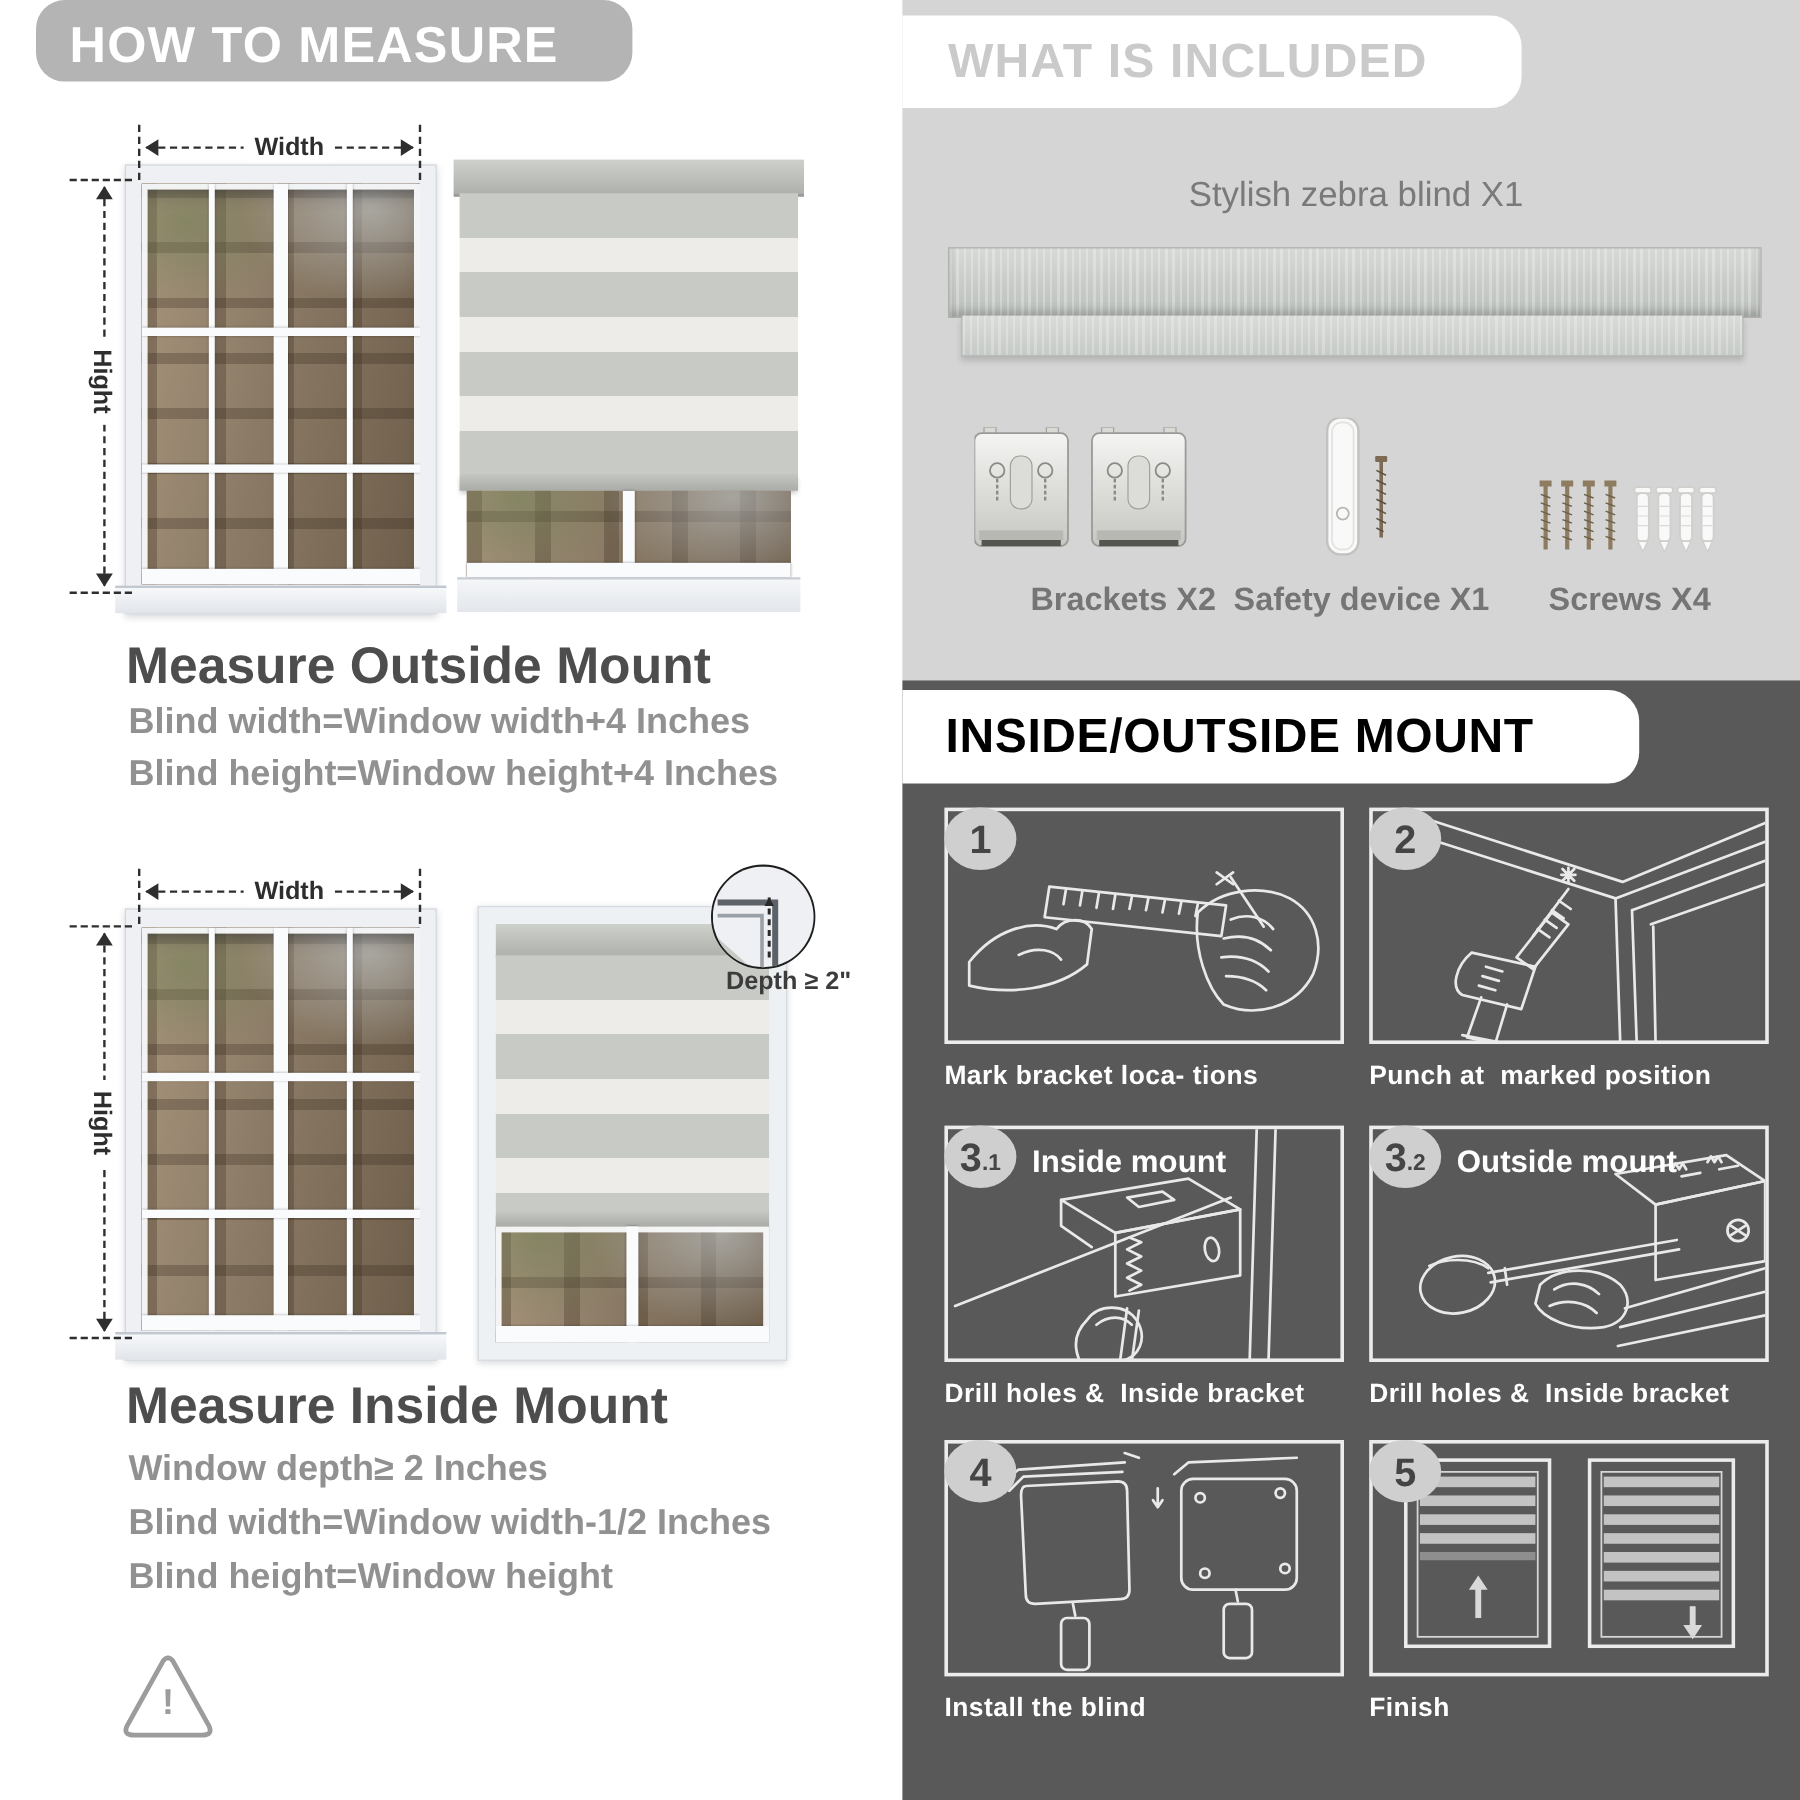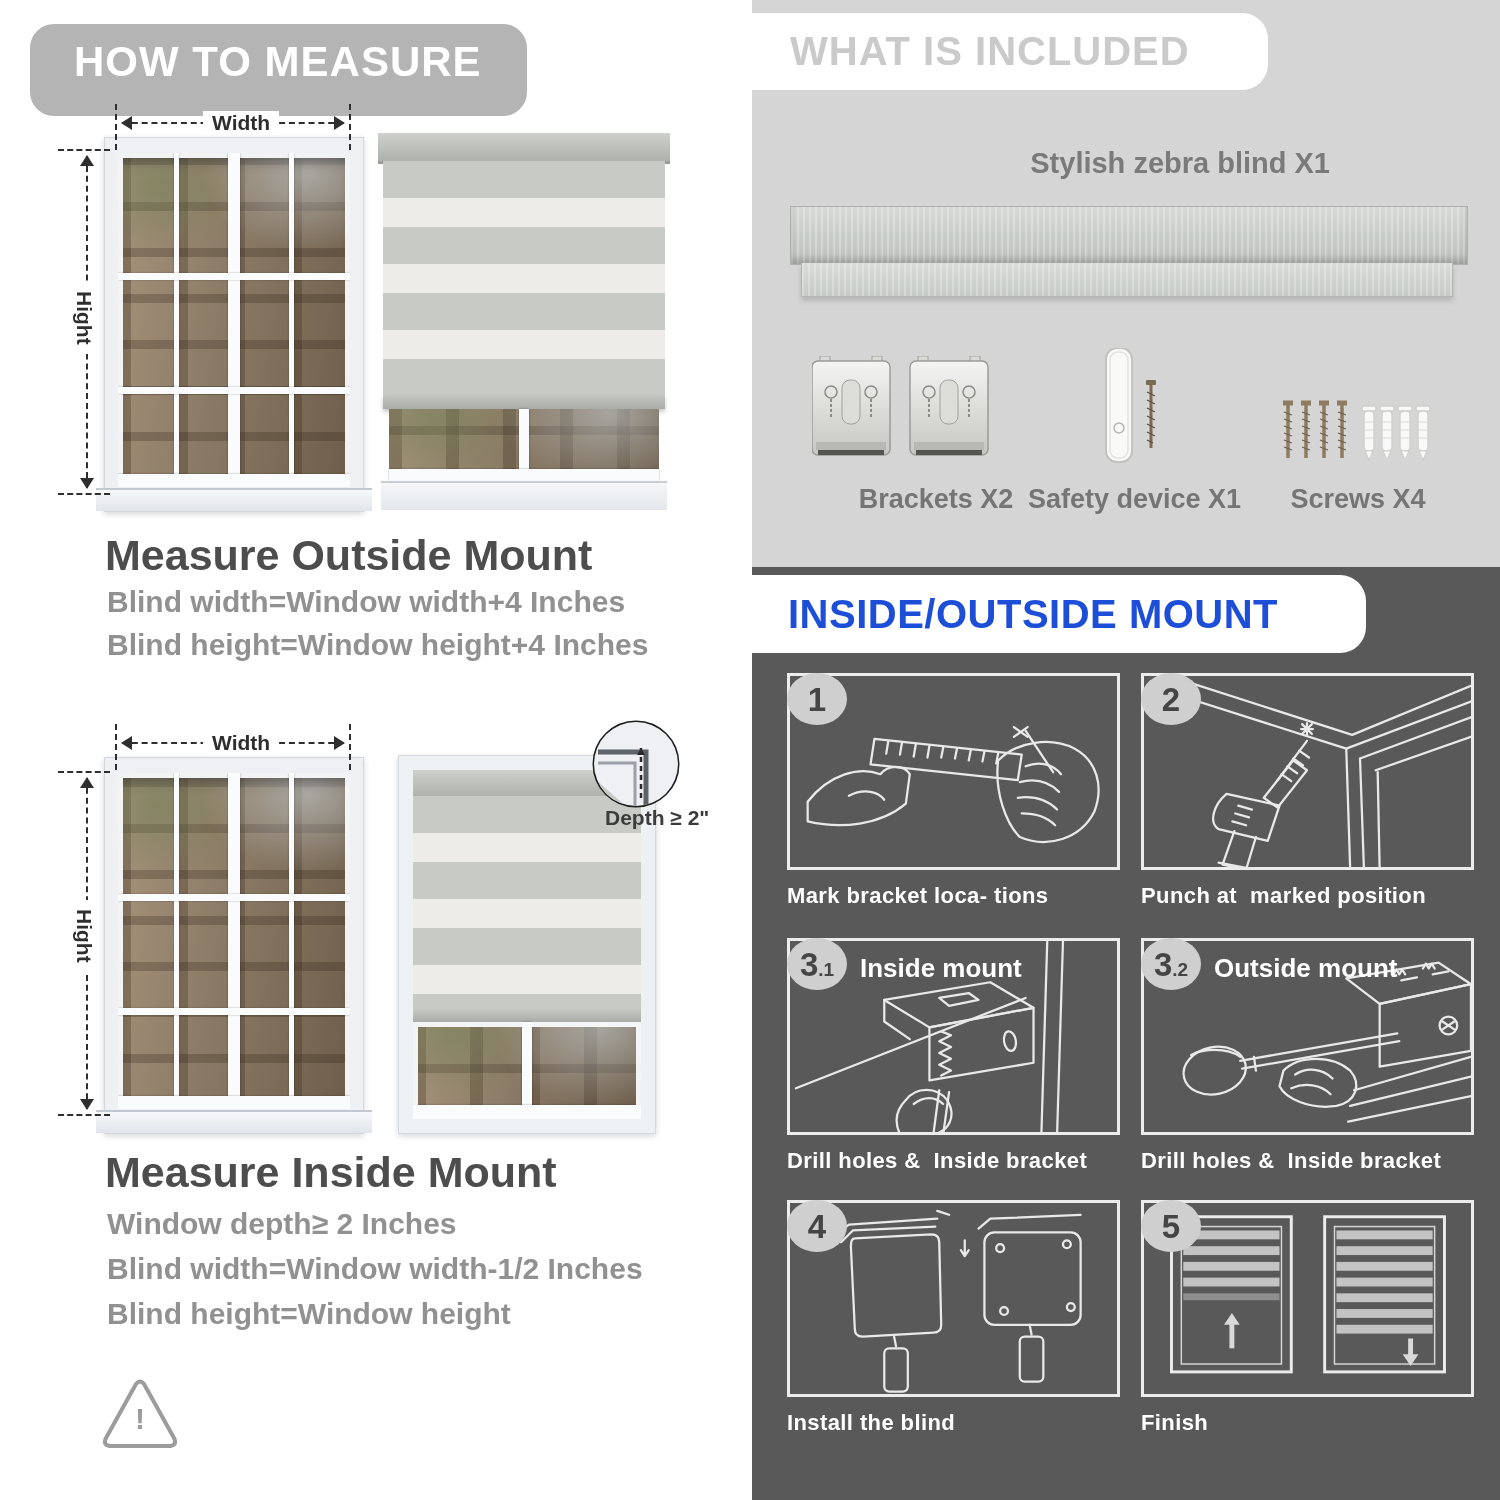--- a/index.html
+++ b/index.html
@@ -1,28 +1,28 @@
 <!DOCTYPE html>
 <html><head>
 <meta charset="utf-8">
 <style>
   html,body{margin:0;padding:0}
   body{width:1500px;height:1500px;position:relative;background:#ffffff;overflow:hidden;
        font-family:"Liberation Sans", sans-serif;}
   .abs{position:absolute}
 
   
-  .hdr-left{left:30px;top:24px;width:497px;height:92px;background:#b4b4b4;border-radius:24px;
-            color:#ffffff;font-size:42px;font-weight:bold;letter-spacing:1px;line-height:76px;padding-left:44px;box-sizing:border-box}
+  .hdr-left{left:30px;top:0;width:497px;height:68px;background:#b4b4b4;border-radius:24px;
+            color:#ffffff;font-size:42px;font-weight:bold;letter-spacing:1px;line-height:76px;padding-left:28px;box-sizing:border-box}
   .panel-light{left:752px;top:0;width:748px;height:567px;background:#d5d5d5}
   .panel-dark{left:752px;top:567px;width:748px;height:933px;background:#595959}
   .hdr-included{left:752px;top:13px;width:516px;height:77px;background:#ffffff;border-radius:0 26px 26px 0;
             color:#cacaca;font-size:40px;font-weight:bold;letter-spacing:1px;line-height:77px;padding-left:38px;box-sizing:border-box}
   .hdr-mount{left:752px;top:575px;width:614px;height:78px;background:#ffffff;border-radius:0 26px 26px 0;
-            color:#1d4ed8;font-size:40px;font-weight:bold;letter-spacing:.5px;line-height:78px;padding-left:36px;box-sizing:border-box}
+            color:#000000;font-size:40px;font-weight:bold;letter-spacing:.5px;line-height:78px;padding-left:36px;box-sizing:border-box}
 
   
   .h2{font-size:43px;font-weight:bold;color:#4d4d4d;white-space:nowrap}
   .bodyline{font-size:30px;font-weight:bold;color:#919191;white-space:nowrap}
   .warn-text{font-size:22px;font-weight:600;color:#9c9c9c;line-height:35px}
 
   
   .window{background:#eef0f3;border:1px solid #d2d7dd;box-shadow:0 2px 6px rgba(30,35,45,.18)}
   .glass{position:absolute;left:13px;right:13px;top:15px;bottom:24px;overflow:hidden;
          box-shadow:inset 0 12px 14px -6px rgba(40,45,55,.6)}
@@ -200,21 +200,21 @@
     <path d="M36,8 Q40,3 44,8 L74,62 Q78,70 68,70 L12,70 Q2,70 6,62 Z" fill="none" stroke="#9c9c9c" stroke-width="4" stroke-linejoin="round"></path>
   </svg>
   <div class="abs warn-bang" style="left:0;top:26px;width:80px;text-align:center">!</div>
 </div>
 <div class="abs warn-text" style="left:190px;top:1372px">
 </div>
 
 <div class="abs panel-light"></div>
 <div class="abs hdr-included">WHAT IS INCLUDED</div>
 
-<div class="abs" style="left:930px;top:147px;width:400px;text-align:right;font-size:29px;font-weight:bold;color:#7a7a7a">Stylish zebra blind X1</div>
+<div class="abs" style="left:930px;top:147px;width:400px;text-align:center;font-size:29px;font-weight:normal;color:#7a7a7a">Stylish zebra blind X1</div>
 
 <div class="abs headrail-top" style="left:790px;top:206px;width:676px;height:57px"></div>
 <div class="abs headrail-bot" style="left:801px;top:263px;width:650px;height:33px"></div>
 
 <div class="abs" style="left:812px;top:356px;width:178px;height:110px">
   <svg width="178" height="110" viewBox="0 0 178 110">
     <defs>
       <linearGradient id="gm" x1="0" y1="0" x2="0" y2="1">
         <stop offset="0" stop-color="#f4f4f2"></stop>
           <stop offset="1" stop-color="#c6c6c2"></stop>

